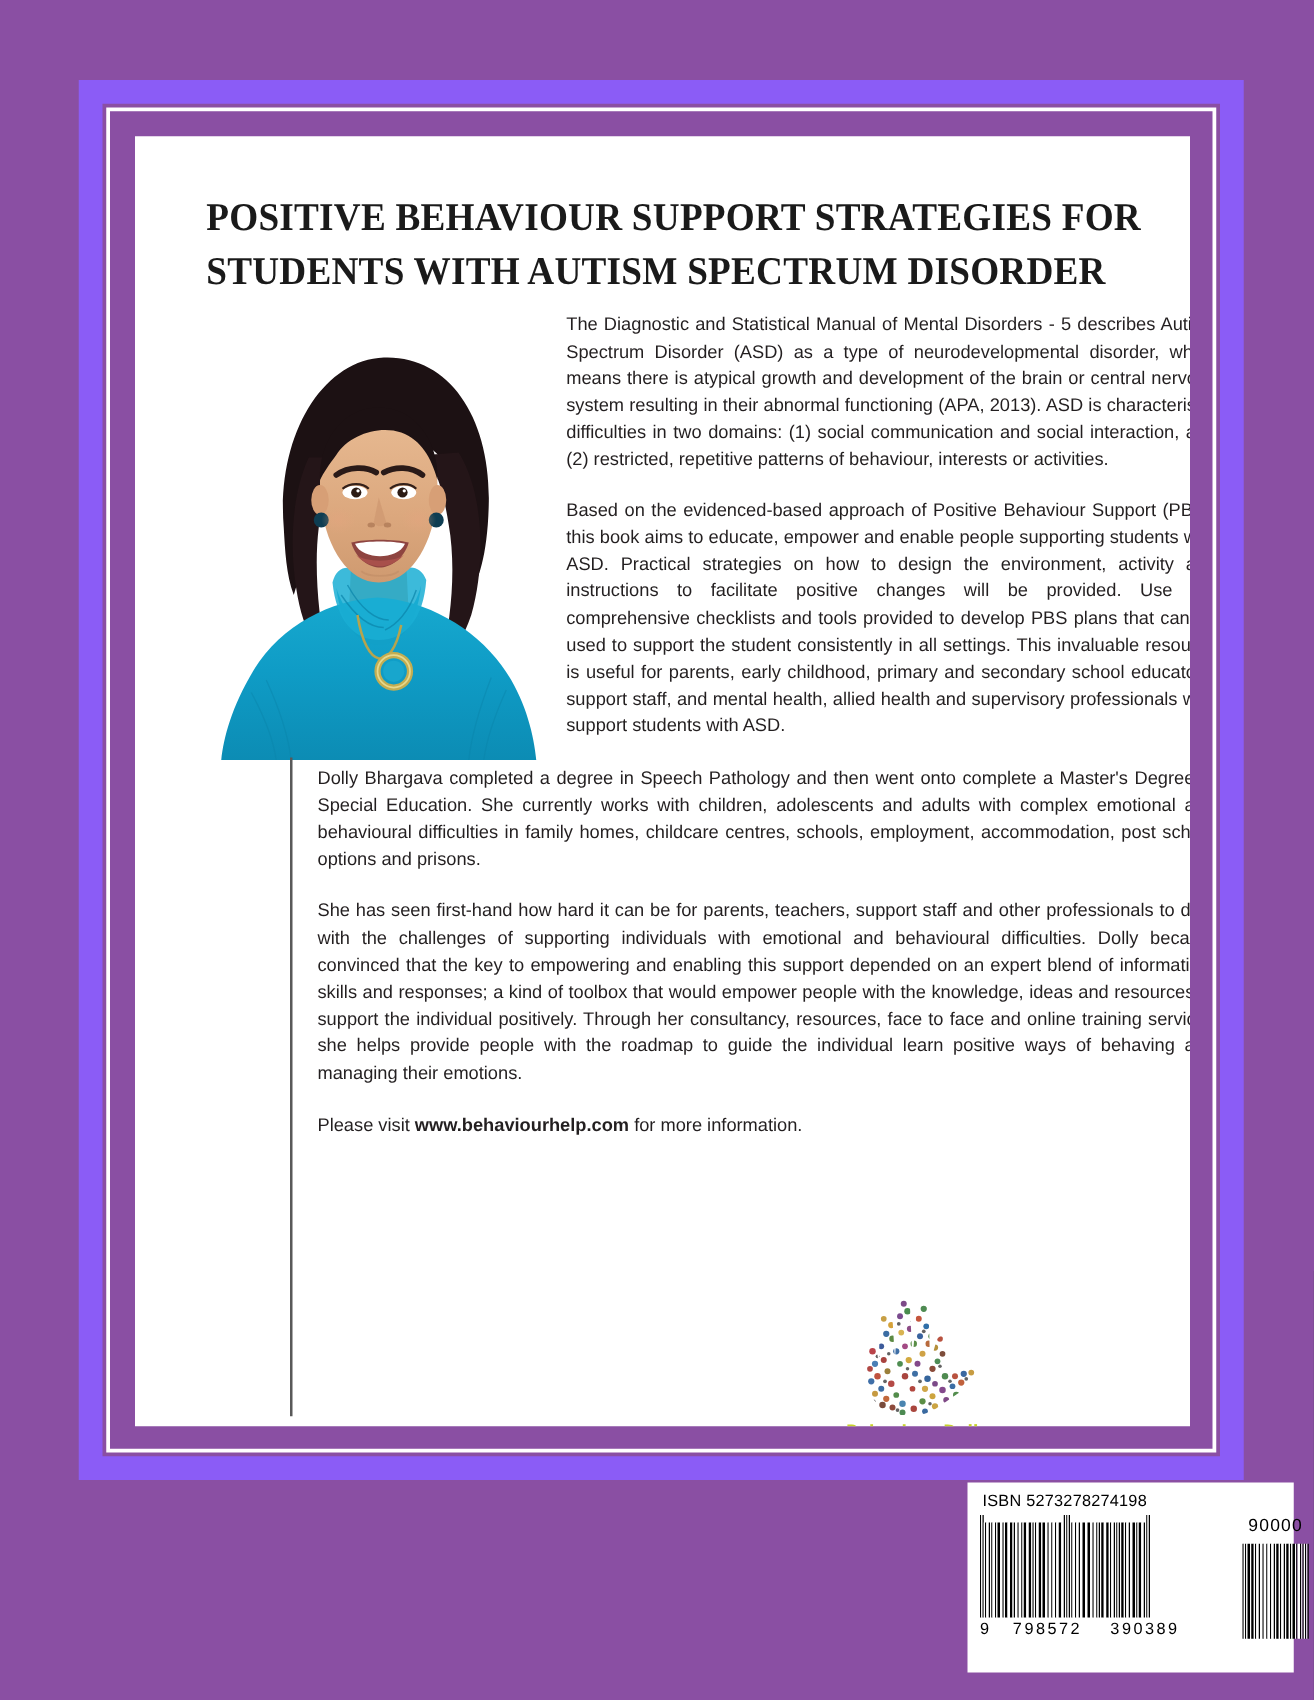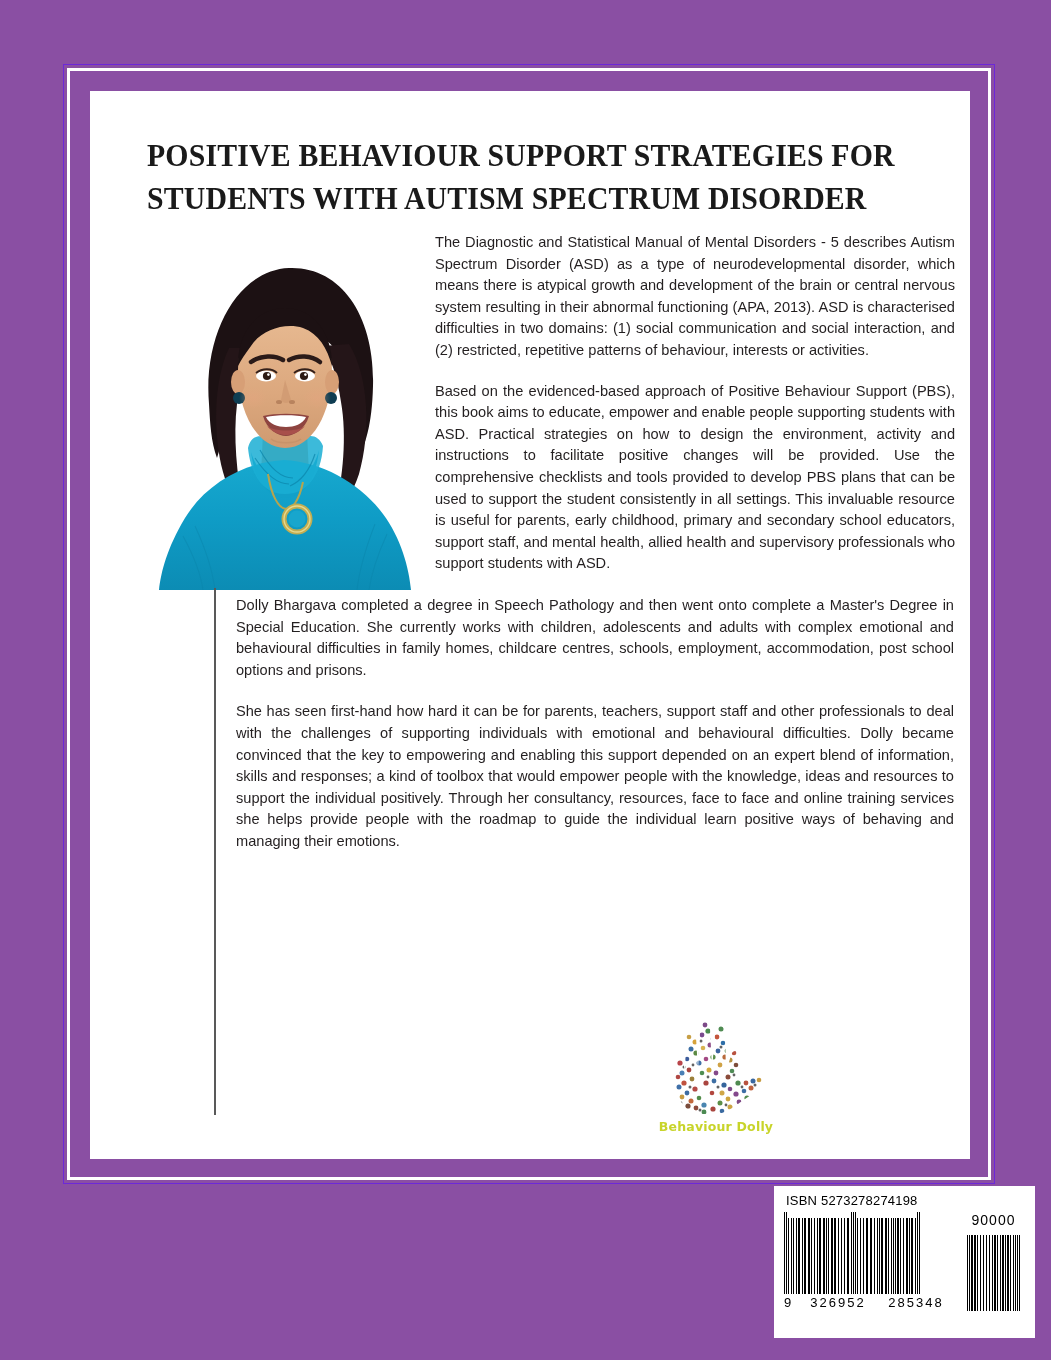--- a/index.html
+++ b/index.html
@@ -24,22 +24,22 @@
   }
 
   
   
   .frame-outer {
     position: absolute;
     left: 63px;
     top: 64px;
     right: 56px;
     bottom: 176px;
-    background: #6d28d9;           
-    padding: 1px;
+    background: #8b5cf6;           
+    padding: 19px;
     box-sizing: border-box;
   }
   .frame-mid {
     width: 100%;
     height: 100%;
     background: #8a4fa3;           
     padding: 3px;
     box-sizing: border-box;
   }
   .frame-inner-white {
@@ -177,21 +177,21 @@
     color: #000;
     margin-left: 2px;
     letter-spacing: 0.2px;
   }
   .bars-row {
     display: flex;
     align-items: flex-start;
     margin-top: 4px;
   }
   .ean-main { position: relative; }
-  .ean-add  { position: relative; margin-left: 5px; padding-left: 13px; }
+  .ean-add  { position: relative; margin-left: 32px; padding-left: 13px; }
   .bars {
     display: flex;
     align-items: flex-end;
     height: 82px;
   }
   .bars i { display: block; }
   .addon-label {
     font-family: "Liberation Sans", sans-serif;
     font-size: 14px;
     color: #000;
@@ -338,20 +338,21 @@
           <p>Based on the evidenced-based approach of Positive Behaviour Support (PBS), this book aims to educate, empower and enable people supporting students with ASD. Practical strategies on how to design the environment, activity and instructions to facilitate positive changes will be provided. Use the comprehensive checklists and tools provided to develop PBS plans that can be used to support the student consistently in all settings. This invaluable resource is useful for parents, early childhood, primary and secondary school educators, support staff, and mental health, allied health and supervisory professionals who support students with ASD.</p>
         </div>
 
         <div class="vrule"></div>
 
         <div class="wide-col">
           <p>Dolly Bhargava completed a degree in Speech Pathology and then went onto complete a Master's Degree in Special Education. She currently works with children, adolescents and adults with complex emotional and behavioural difficulties in family homes, childcare centres, schools, employment, accommodation, post school options and prisons.</p>
           <p>She has seen first-hand how hard it can be for parents, teachers, support staff and other professionals to deal with the challenges of supporting individuals with emotional and behavioural difficulties. Dolly became convinced that the key to empowering and enabling this support depended on an expert blend of information, skills and responses; a kind of toolbox that would empower people with the knowledge, ideas and resources to support the individual positively. Through her consultancy, resources, face to face and online training services she helps provide people with the roadmap to guide the individual learn positive ways of behaving and managing their emotions.</p>
         </div>
 
+        <div class="visit"><span>Please visit </span><b>www.behaviourhelp.com</b><span> for more information.</span></div>
 
         <div class="logo">
           <svg viewBox="0 0 112 102" aria-hidden="true">
             <defs>
               <clipPath id="handclip">
                 <path d="M33 99
                          C20 90 14 76 14 62
                          L14 44 C14 38 22 38 23 44 L25 58
                          L26 22 C26 15 35 15 36 22 L38 56
                          L40 12 C40 5 49 5 50 12 L52 56
@@ -554,22 +555,22 @@
             <i style="width: 2px; height: 76px; background: rgb(0, 0, 0);"></i>
             <i style="width: 2px; height: 76px; background: rgb(255, 255, 255);"></i>
             <i style="width: 1px; height: 76px; background: rgb(0, 0, 0);"></i>
             <i style="width: 1px; height: 76px; background: rgb(255, 255, 255);"></i>
             <i style="width: 1px; height: 82px; background: rgb(0, 0, 0);"></i>
             <i style="width: 1px; height: 82px; background: rgb(255, 255, 255);"></i>
             <i style="width: 1px; height: 82px; background: rgb(0, 0, 0);"></i>
           </div>
         <div class="ean-digits">
           <span class="d-lead">9</span>
-          <span class="d-left">326952</span>
-          <span class="d-right">285348</span>
+          <span class="d-left">798572</span>
+          <span class="d-right">390389</span>
         </div>
       </div>
       <div class="ean-add">
         <div class="addon-label">90000</div>
         <div class="bars" id="bars-addon">
             <i style="width: 1px; height: 76px; background: rgb(0, 0, 0);"></i>
             <i style="width: 1px; height: 76px; background: rgb(255, 255, 255);"></i>
             <i style="width: 1px; height: 76px; background: rgb(0, 0, 0);"></i>
             <i style="width: 1px; height: 76px; background: rgb(255, 255, 255);"></i>
             <i style="width: 2px; height: 76px; background: rgb(0, 0, 0);"></i>

